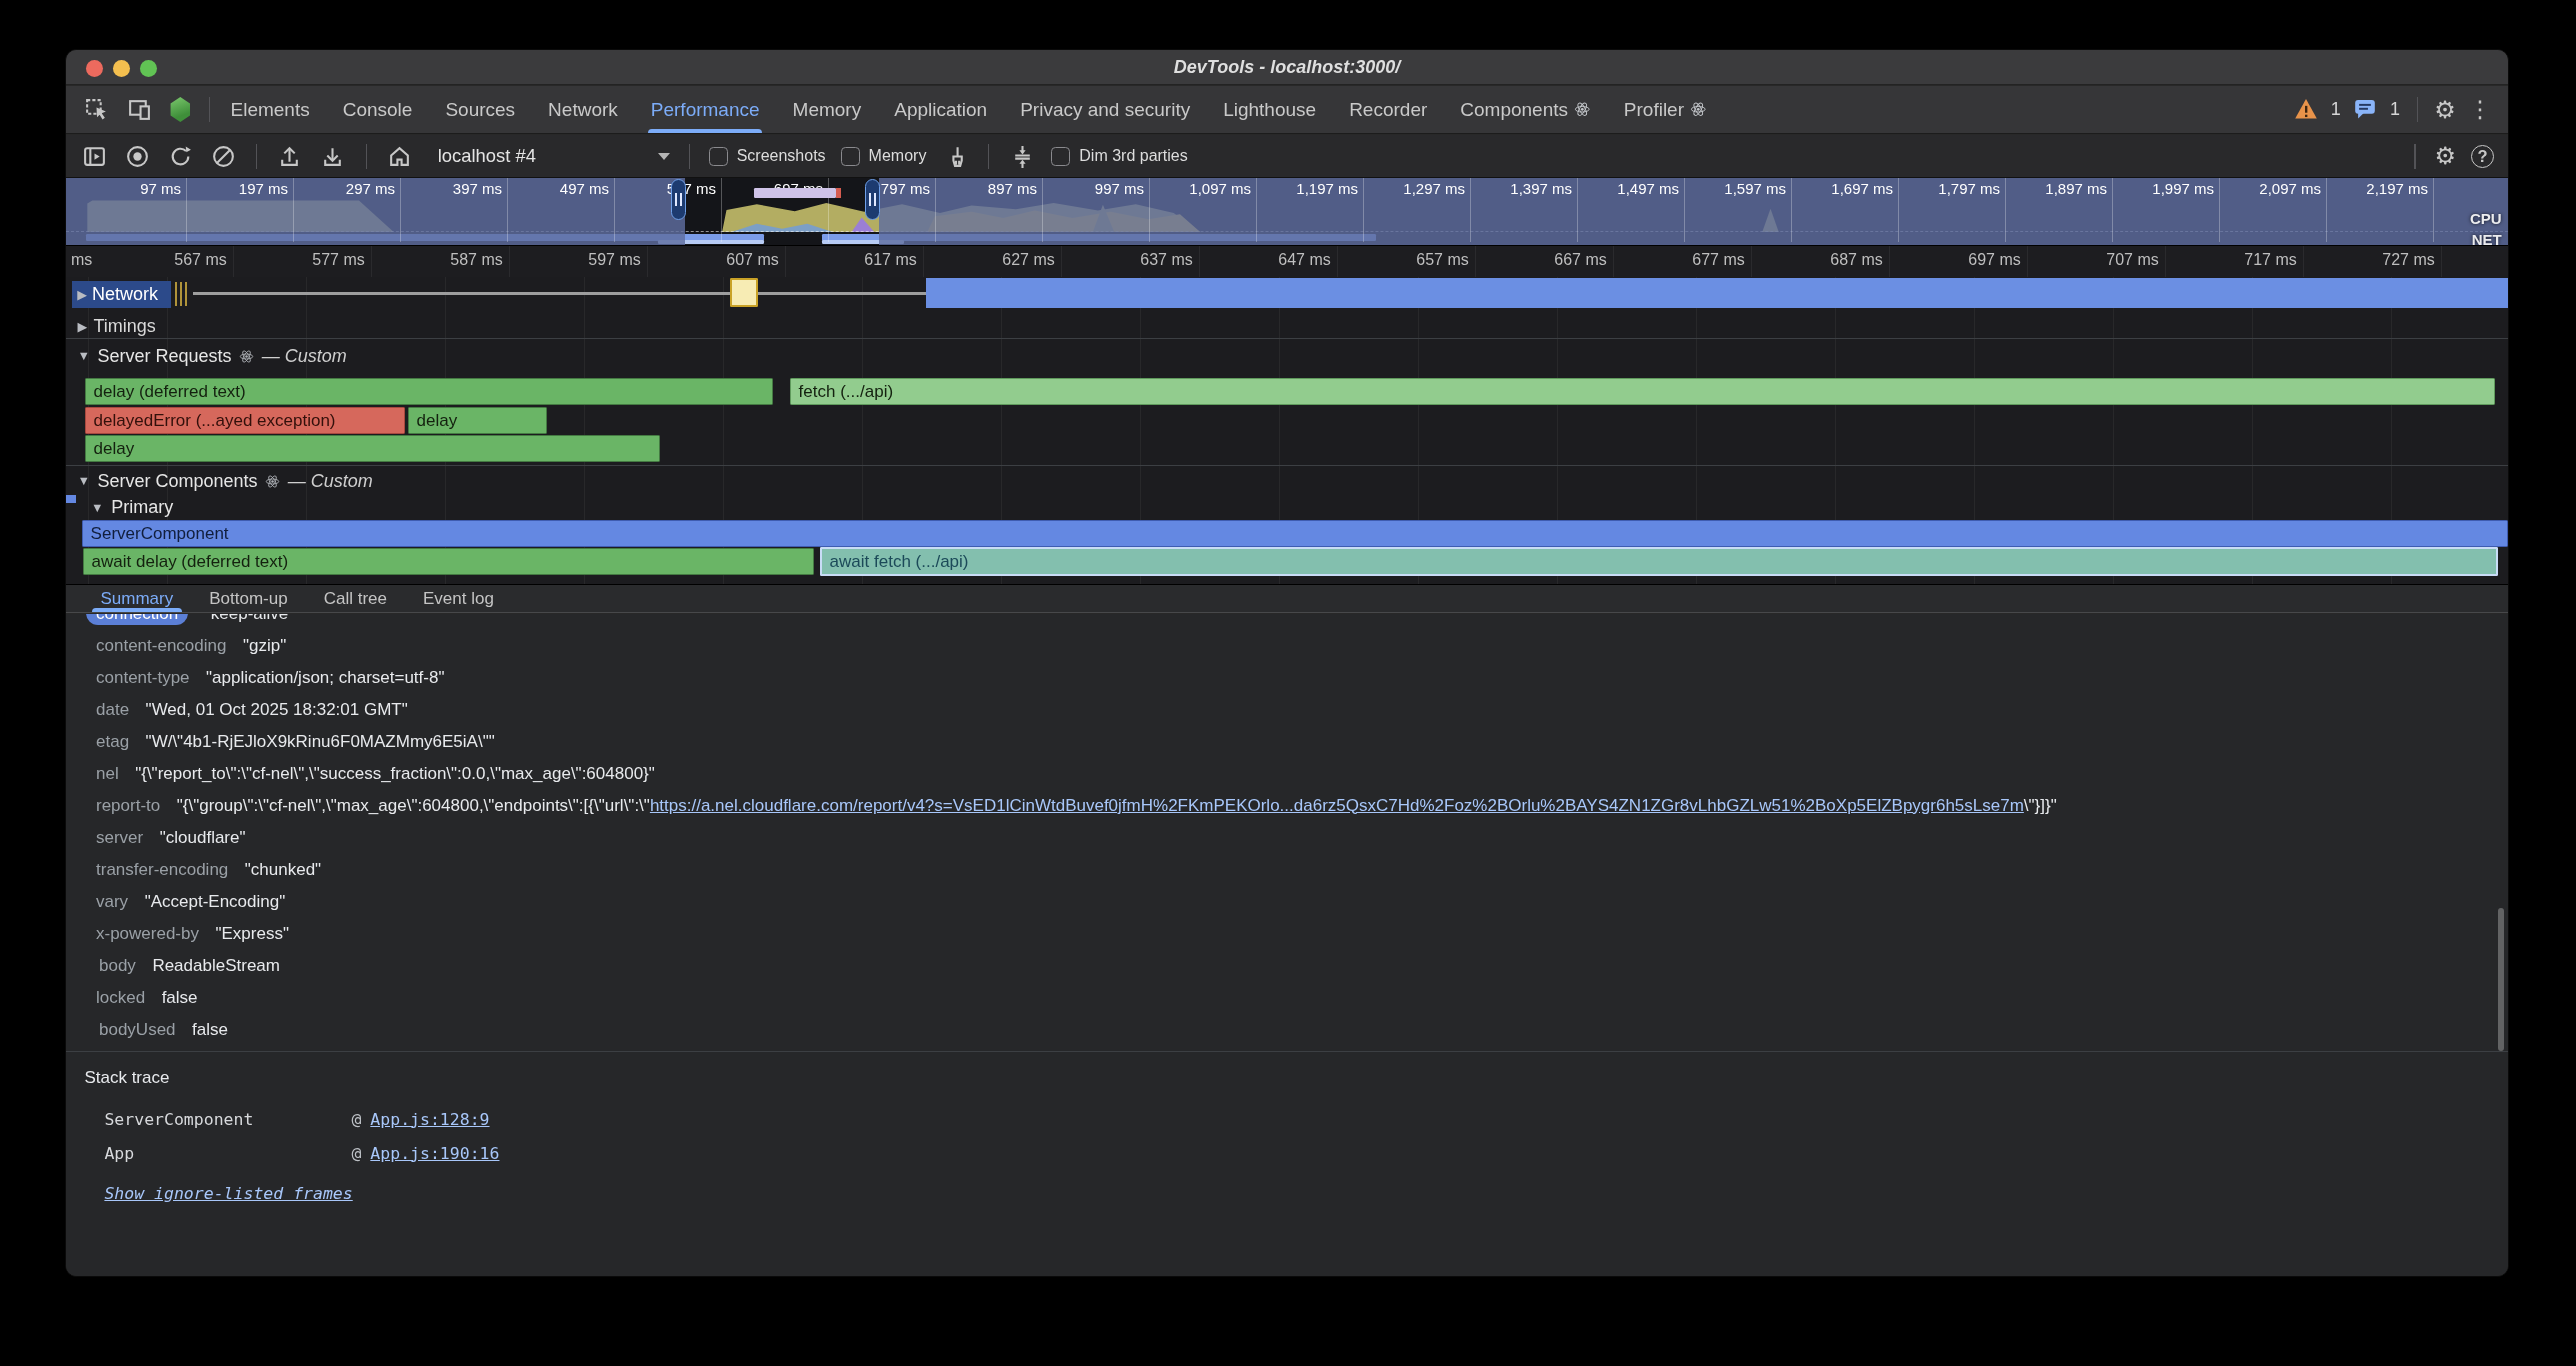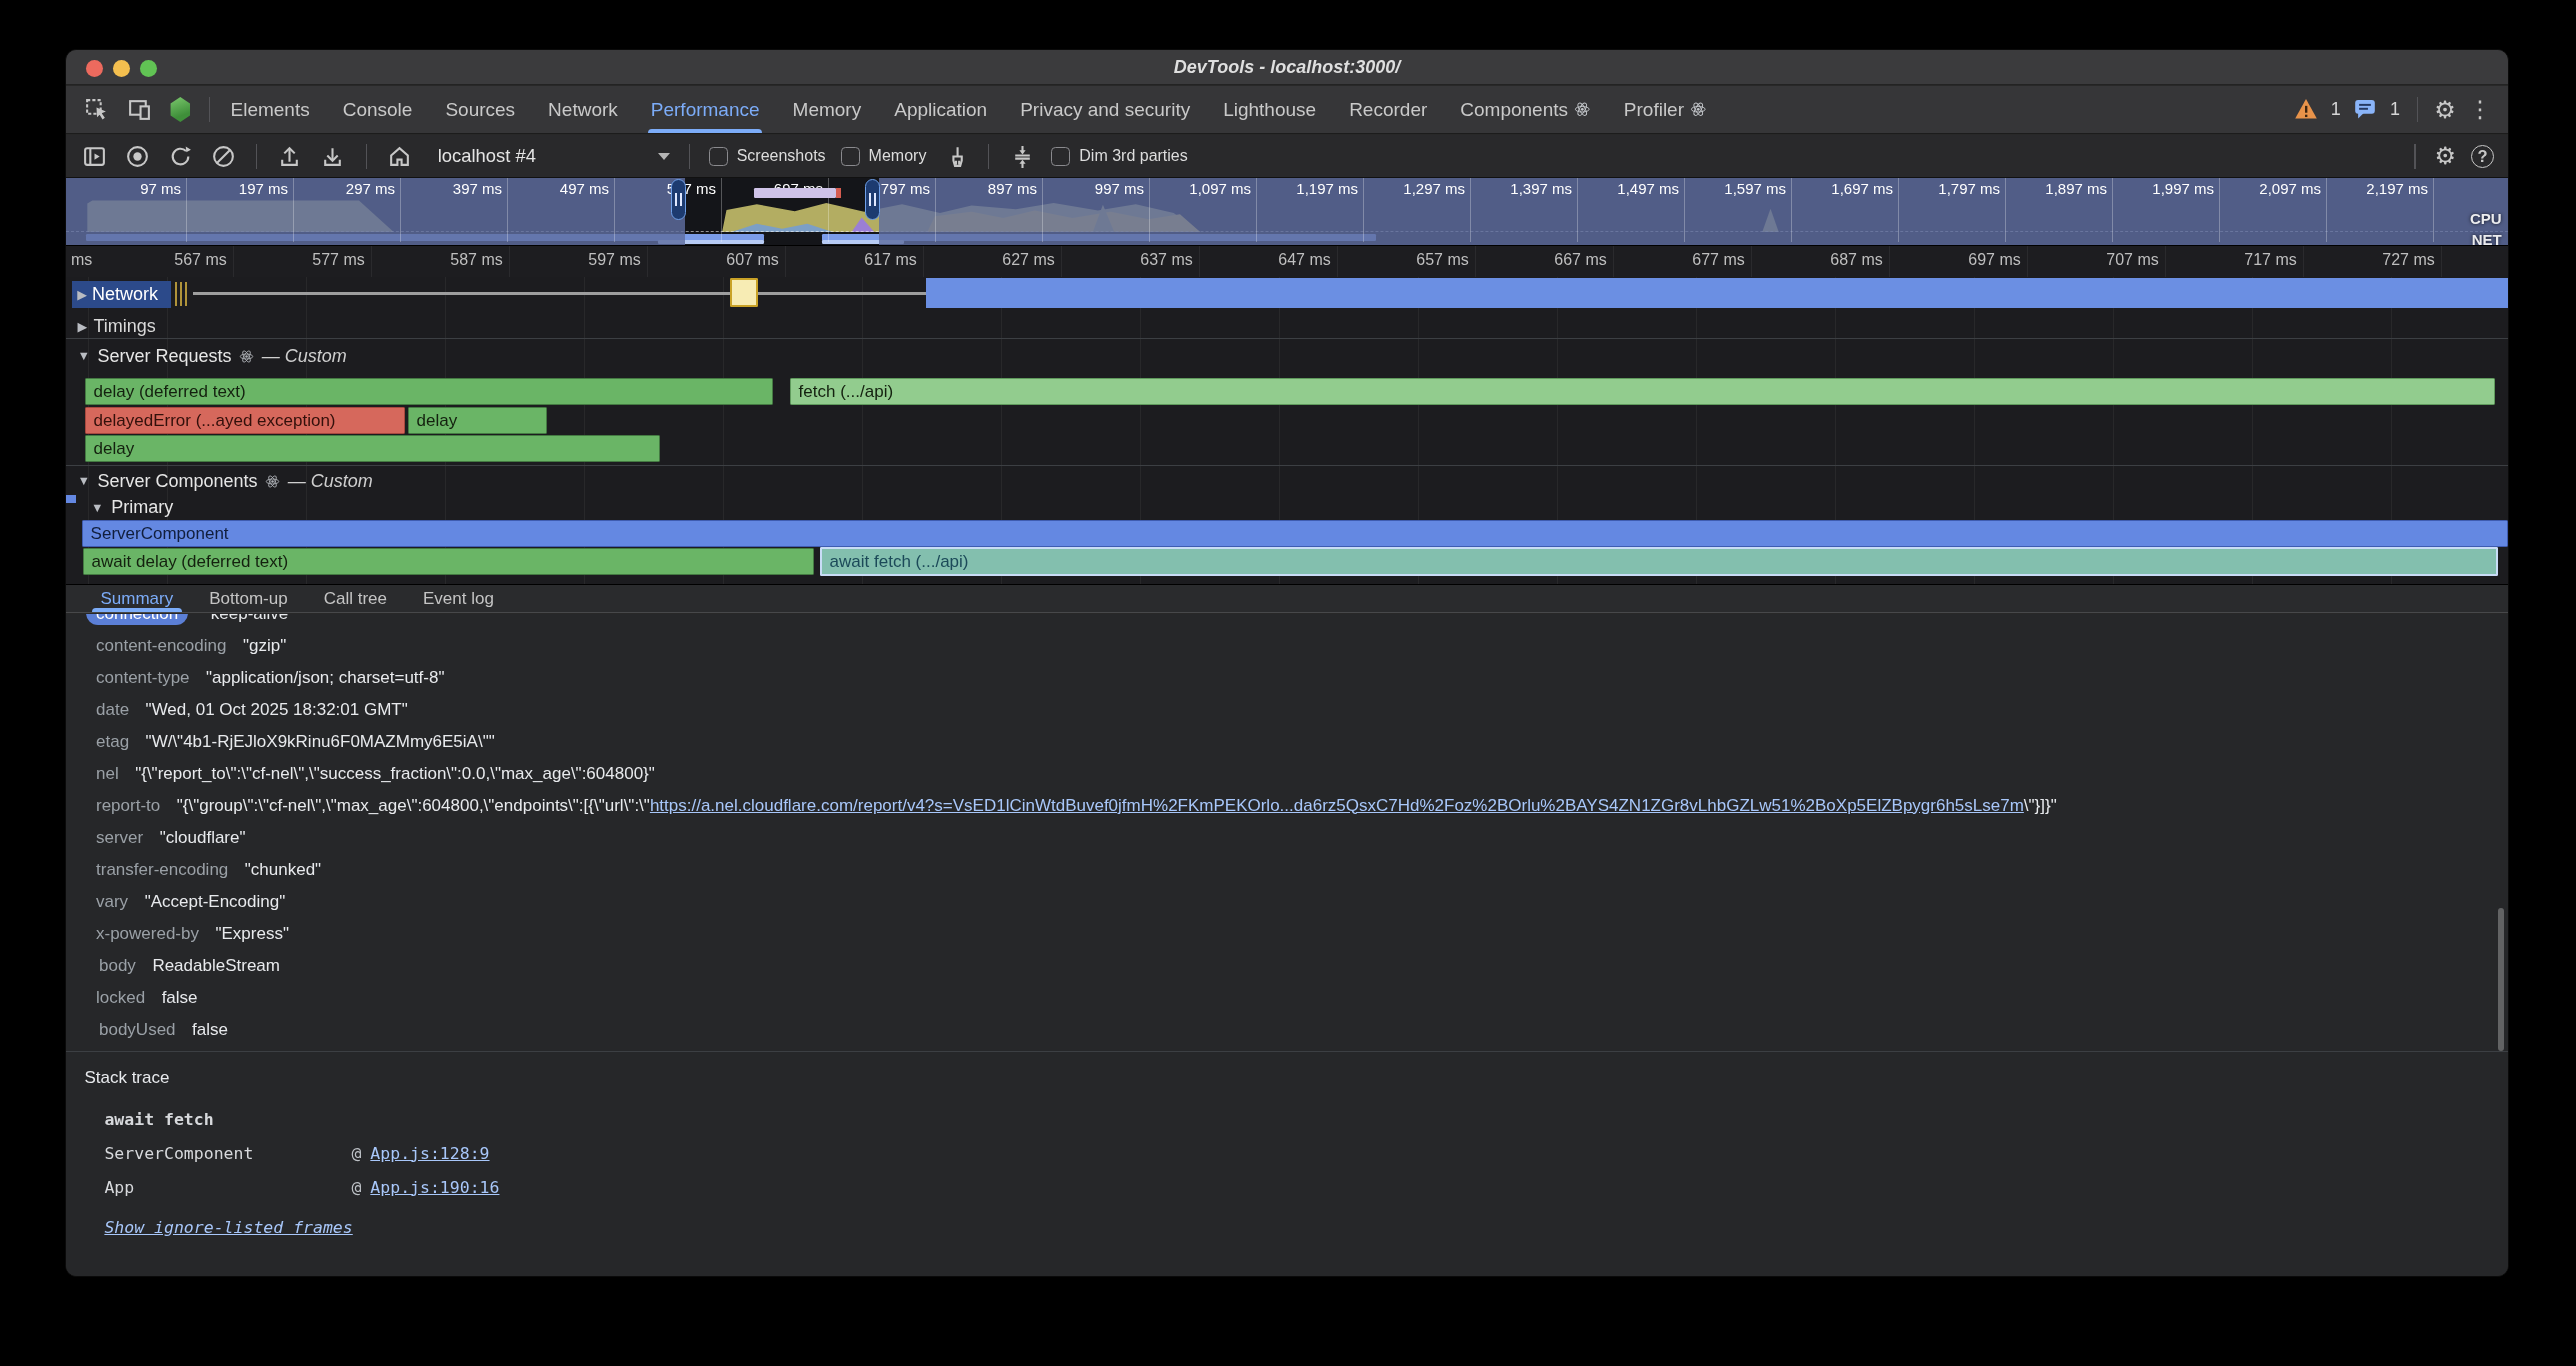--- a/index.html
+++ b/index.html
@@ -512,23 +512,20 @@
       <div class="drow"><span class="dkey">transfer-encoding</span><span class="dval">"chunked"</span></div>
       <div class="drow"><span class="dkey">vary</span><span class="dval">"Accept-Encoding"</span></div>
       <div class="drow"><span class="dkey">x-powered-by</span><span class="dval">"Express"</span></div>
       <div class="drow noind"><span class="dkey">body</span><span class="dval">ReadableStream</span></div>
       <div class="drow"><span class="dkey">locked</span><span class="dval">false</span></div>
       <div class="drow noind"><span class="dkey">bodyUsed</span><span class="dval">false</span></div>
       <div class="ddiv"></div>
       <div class="stack">
         <div class="stitle">Stack trace</div>
         <div class="frame">
-            <span class="fname fbold">await fetch</span>
-          </div>
-        <div class="frame">
             <span class="fname">ServerComponent</span>
             <span class="fat">@</span>
             <span class="flink">App.js:128:9</span>
           </div>
         <div class="frame">
             <span class="fname">App</span>
             <span class="fat">@</span>
             <span class="flink">App.js:190:16</span>
           </div>
         <span class="showlink">Show ignore-listed frames</span>

